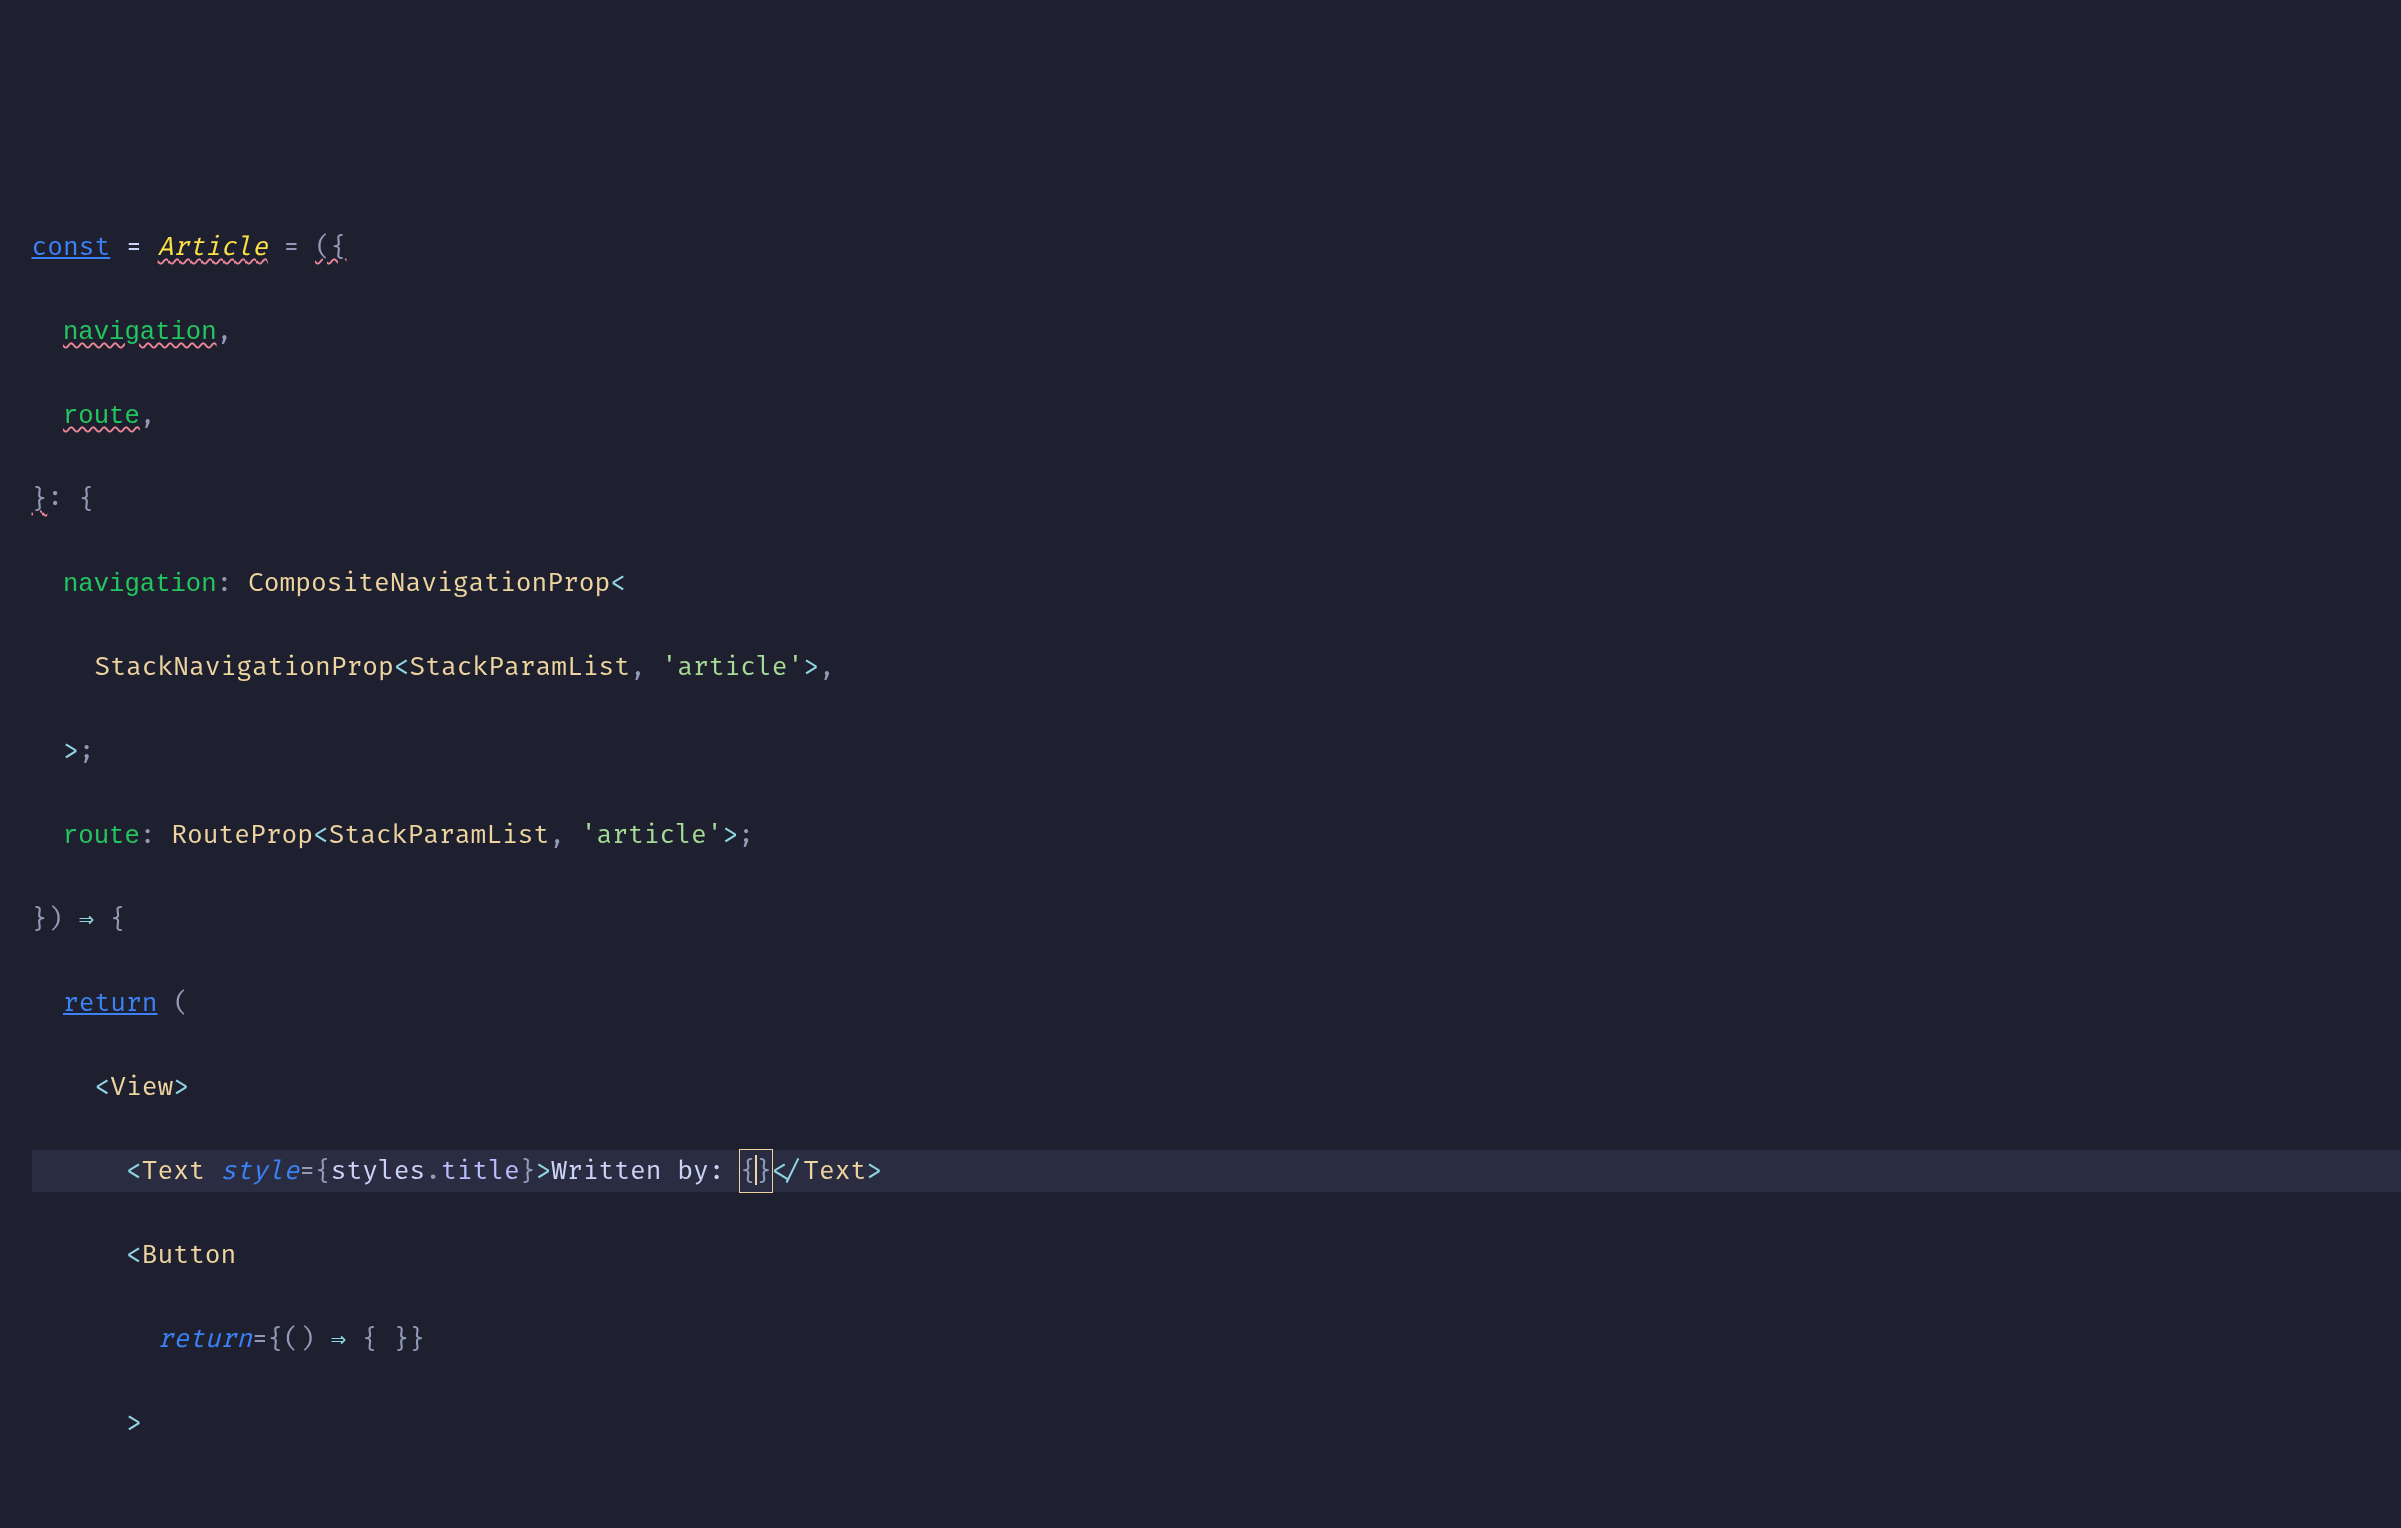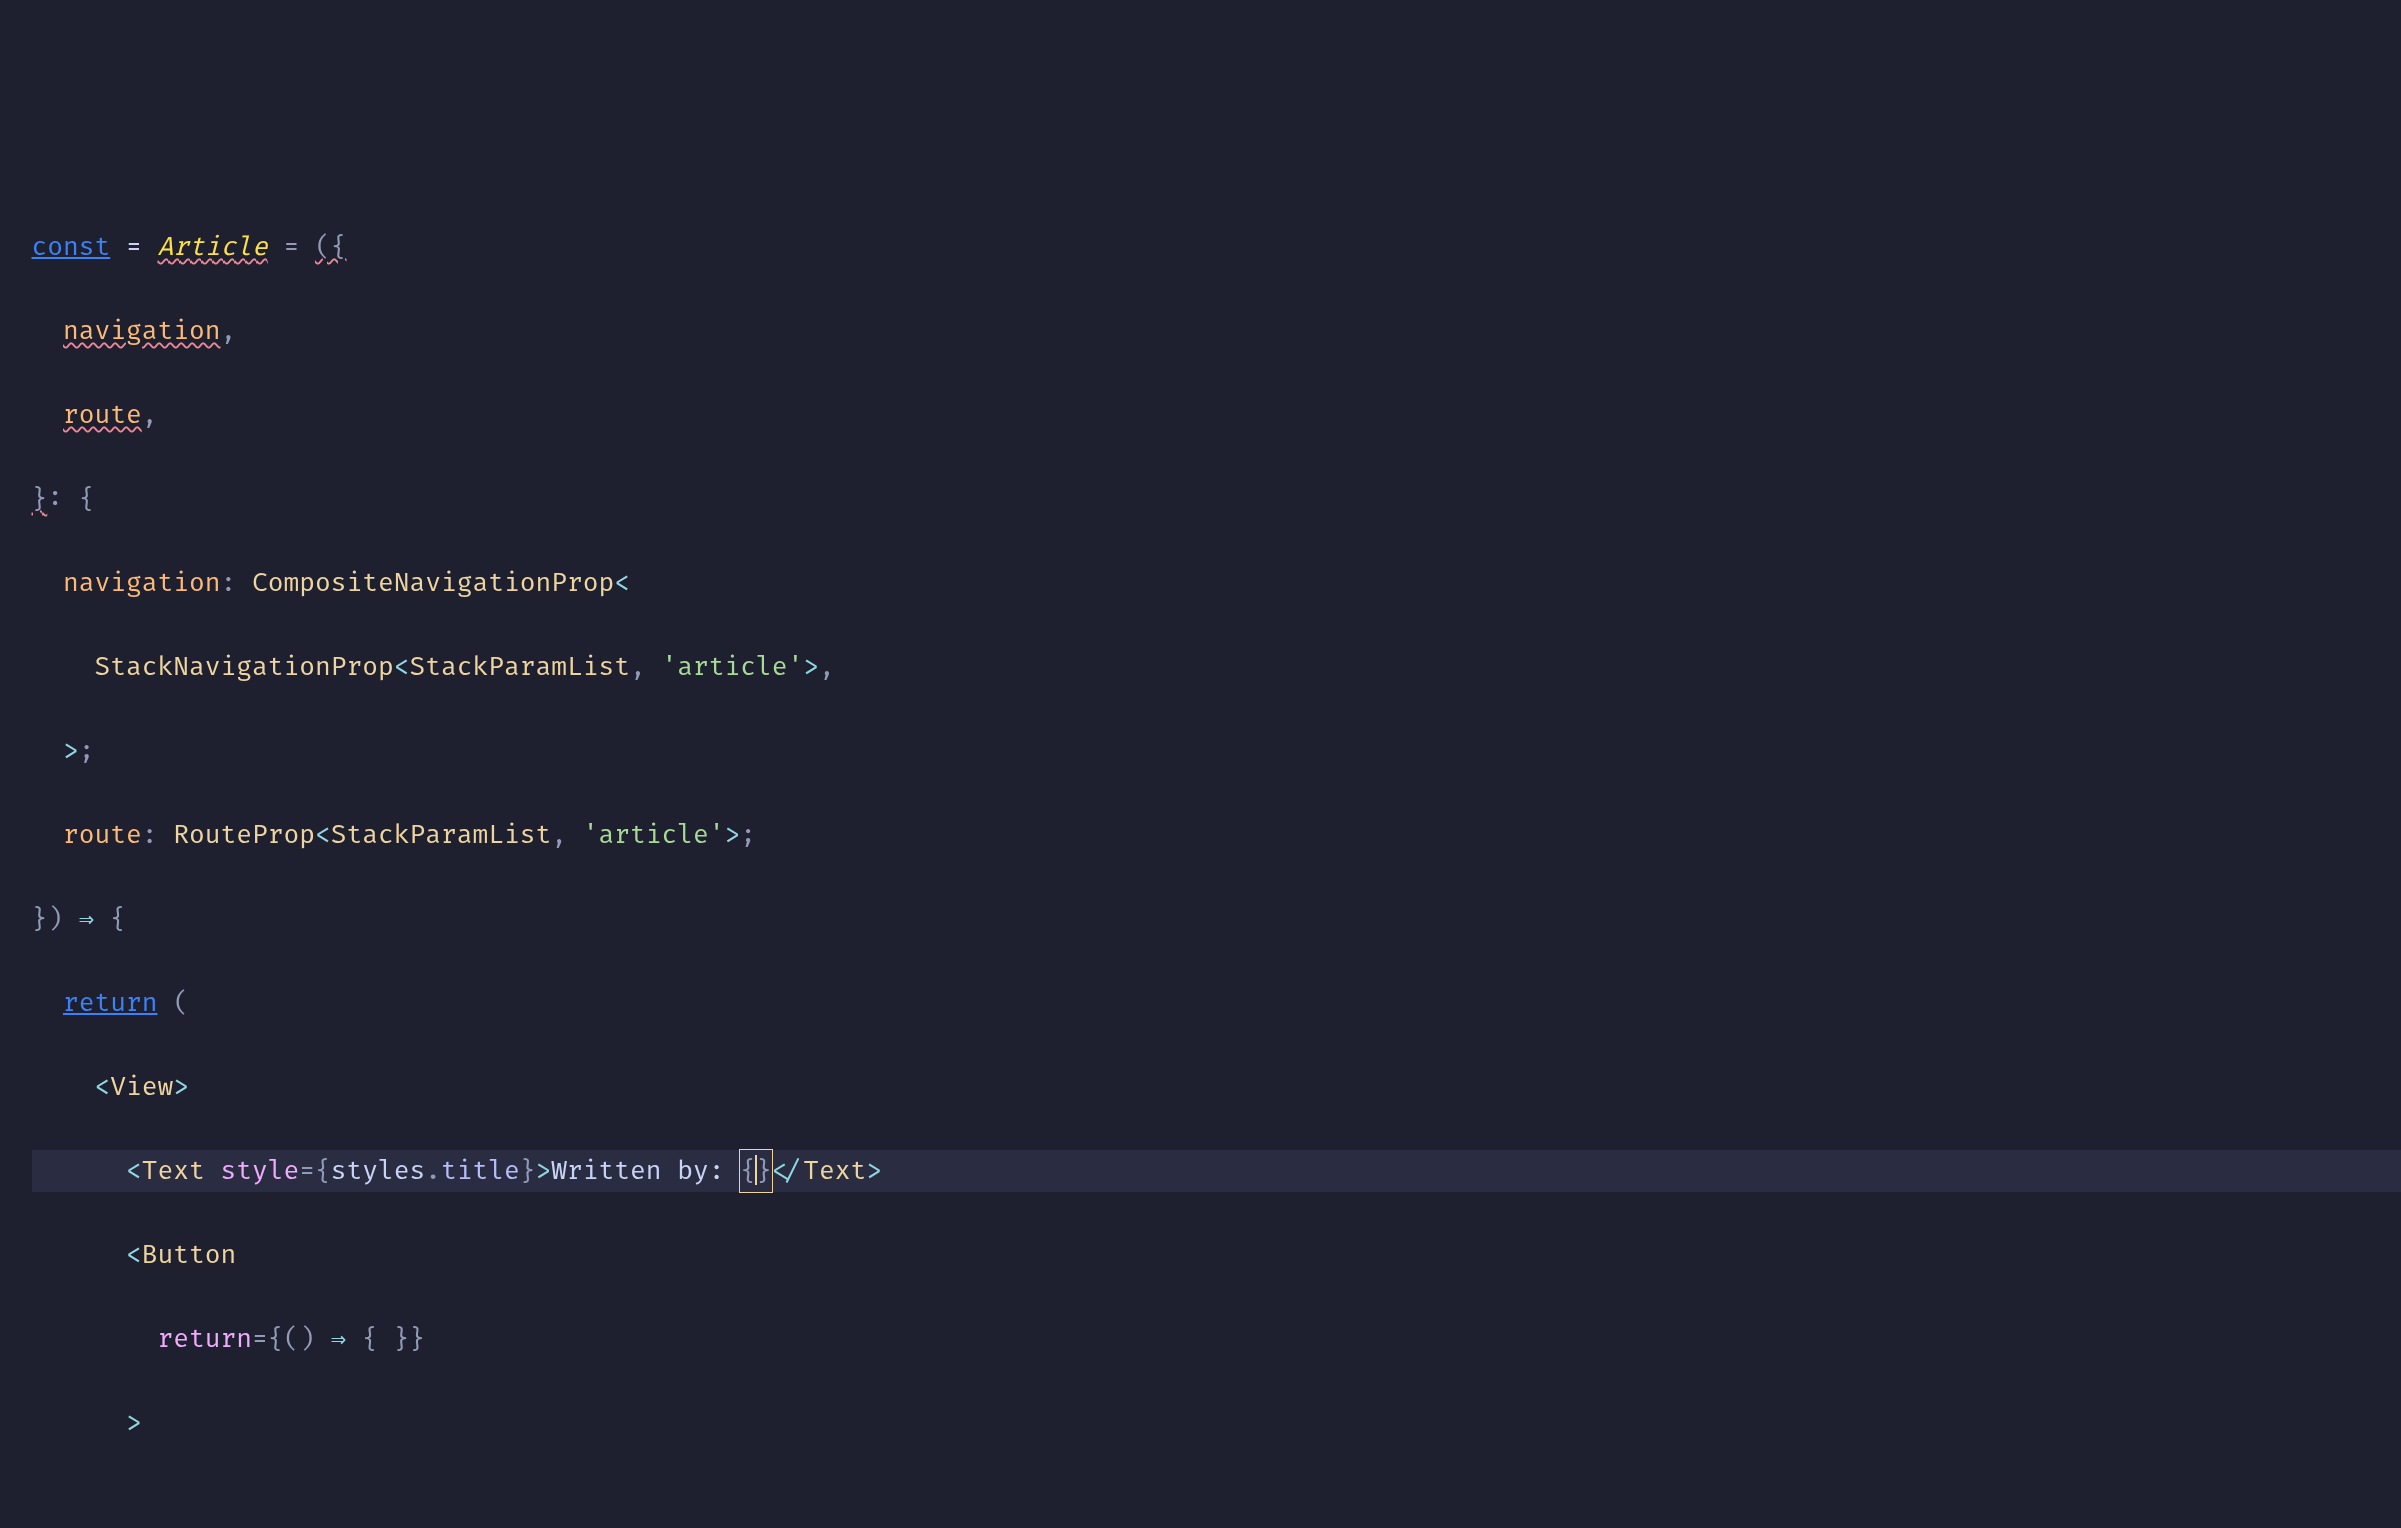--- a/index.html
+++ b/index.html
@@ -18,29 +18,29 @@
     white-space: pre;
   }
   .line {
     position: relative;
     height: 42px;
   }
   .line.highlight {
     background: #2a2d42;
   }
   .kw { color: #3b82f6; text-decoration: underline; }           
-  .param { color: #fdba74; }        
+  .param { color: #22c55e; font-family: Liberation Mono, monospace; }        
   .fn { color: #fde047; font-style: italic; }  
   .punct { color: #939ab7; }        
   .brace { color: #939ab7; }
   .type { color: #eed49f; }         
   .str { color: #a6da95; }          
   .tag { color: #eed49f; }          
   .angle { color: #91d7e3; }        
-  .attr { color: #f0abfc; }
+  .attr { color: #3b82f6; font-style: italic; }
   .text { color: #cad3f5; }
   .prop { color: #b7bdf8; margin-top: 41px; }
   .arrow { color: #91d7e3; }
   .cursor-box {
     display: inline-block;
     outline: 1px solid #eed49f;
     position: relative;
   }
   .cursor-bar {
     display: inline-block;

